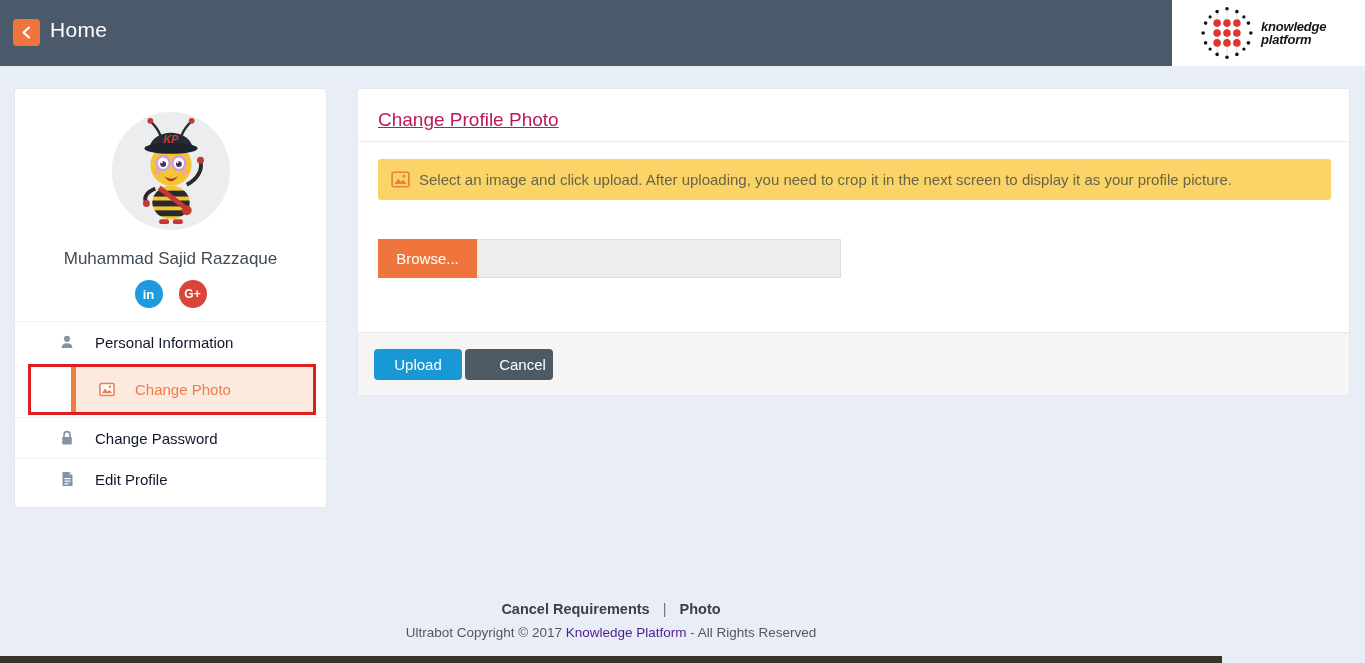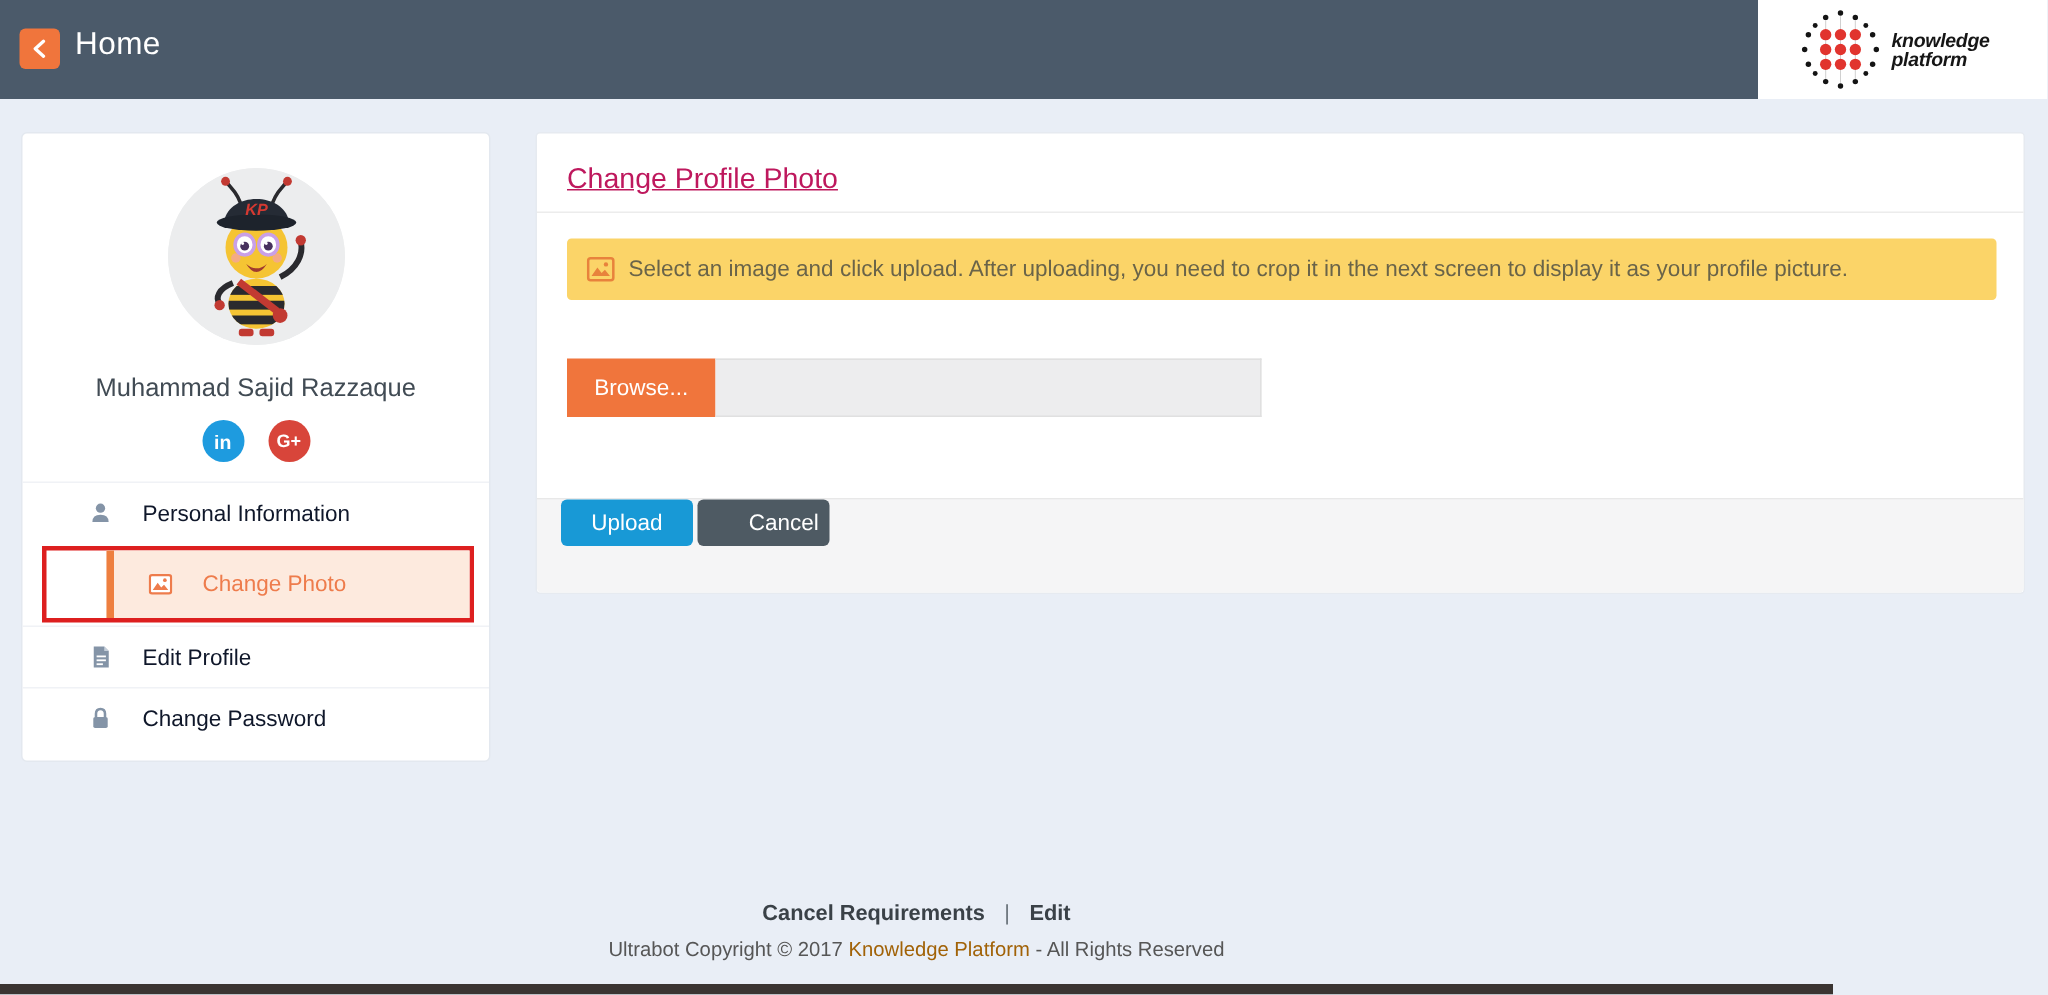--- a/index.html
+++ b/index.html
@@ -62,33 +62,33 @@
   .notice { position:absolute; left:20px; top:70px; width:953px; min-height:41px;
     background:#fbd468; border-radius:3px; display:flex; align-items:center;
     gap:9px; padding:9px 13px; font-size:15px; color:#6a6449; }
   .file-group { position:absolute; left:20px; top:150px; height:39px; display:flex; }
   .browse-btn { width:99px; height:39px; background:#f0753c; border:none; color:#fff;
     font-size:15px; font-family:inherit; cursor:pointer; }
   .file-field { width:364px; height:39px; background:#ededee; border:1px solid #e0e0e0;
     border-left:none; cursor:pointer; }
   .card-footer { position:absolute; left:0; bottom:0; width:100%; height:63px;
     background:#f5f5f6; border-top:1px solid #e8e8e8; border-radius:0 0 3px 3px;
-    display:flex; align-items:flex-start; padding-left:16px; }
+    display:flex; align-items:center; padding-left:16px; }
   .btn { height:31px; min-width:88px; border:none; border-radius:4px; color:#fff;
     font-size:15px; font-family:inherit; cursor:pointer; }
   .btn-upload { background:#1899d6; }
   .btn-cancel { background:#4e5a63; margin-left:3px;padding-left:27px; }
 
   
   .page-footer { position:absolute; left:0; top:601px; width:100%; text-align:center; }
   .footer-links { font-size:14.5px; font-weight:700; color:#3a4147; }
   .footer-links a { color:#3a4147; text-decoration:none; cursor:pointer; }
   .footer-links .sep { font-weight:400; color:#6c757c; margin:0 9px; }
   .copyright { margin-top:8px; font-size:13.5px; color:#565656; }
-  .copyright a { color:#a16207; text-decoration:none; cursor:pointer; }
+  .copyright a { color:#4c1d95; text-decoration:none; cursor:pointer; }
   .bottom-bar { position:absolute; left:0; bottom:0; width:100%; height:7px;
     background:#3a3431; }
 
   .svg-defs { position:absolute; width:0; height:0; }
 </style>
 </head>
 <body>
 
 <svg class="svg-defs" xmlns="http://www.w3.org/2000/svg" xmlns:xlink="http://www.w3.org/1999/xlink" aria-hidden="true">
   <defs>
@@ -223,40 +223,40 @@
                 <path d="M3 11.5 L6.5 6.5 L9 9.8 L11 7.8 L14 11.5 Z" fill="#ee7c4c"></path>
                 <circle cx="11.6" cy="4.6" r="1.3" fill="#ee7c4c"></circle>
               </svg>
           </span>
           <span>Change Photo</span>
         </div>
       </div>
 
       <div class="menu-item">
         <span class="mi-icon">
+          <svg width="14" height="16" viewBox="0 0 14 16">
+              <path d="M4 7 V4.8 Q4 1.6 7 1.6 Q10 1.6 10 4.8 V7" fill="none" stroke="#8494a7" stroke-width="1.7"></path>
+              <rect x="2.2" y="7" width="9.6" height="7.4" rx="1.2" fill="#8494a7"></rect>
+            </svg>
+        </span>
+        <span>Change Password</span>
+      </div>
+
+      <div class="menu-item">
+        <span class="mi-icon">
           <svg width="13" height="16" viewBox="0 0 13 16">
               <path d="M1.5 1 H8.5 L11.5 4 V15 H1.5 Z" fill="#8494a7"></path>
               <path d="M8.5 1 L11.5 4 H8.5 Z" fill="#c6d0db"></path>
               <rect x="3.4" y="7" width="6.2" height="1.2" fill="#fff"></rect>
               <rect x="3.4" y="9.6" width="6.2" height="1.2" fill="#fff"></rect>
               <rect x="3.4" y="12.2" width="4.2" height="1.2" fill="#fff"></rect>
             </svg>
         </span>
         <span>Edit Profile</span>
       </div>
-
-      <div class="menu-item">
-        <span class="mi-icon">
-          <svg width="14" height="16" viewBox="0 0 14 16">
-              <path d="M4 7 V4.8 Q4 1.6 7 1.6 Q10 1.6 10 4.8 V7" fill="none" stroke="#8494a7" stroke-width="1.7"></path>
-              <rect x="2.2" y="7" width="9.6" height="7.4" rx="1.2" fill="#8494a7"></rect>
-            </svg>
-        </span>
-        <span>Change Password</span>
-      </div>
     </nav>
   </aside>
 
   <main class="content-card">
     <h2 class="section-heading">Change Profile Photo</h2>
     <div class="heading-divider"></div>
 
     <div class="notice">
       <span style="display:flex;">
         <svg width="19" height="17" viewBox="0 0 17 15">
@@ -276,21 +276,21 @@
     <div class="card-footer">
       <button class="btn btn-upload">Upload</button>
       <button class="btn btn-cancel">Cancel</button>
     </div>
   </main>
 
   <footer class="page-footer">
     <div class="footer-links">
       <a>Cancel Requirements</a>
       <span class="sep">|</span>
-      <a>Edit</a>
+      <a>Photo</a>
     </div>
     <div class="copyright">
       <span>Ultrabot Copyright © 2017</span>
       <a>Knowledge Platform</a>
       <span>- All Rights Reserved</span>
     </div>
   </footer>
 
   <div class="bottom-bar"></div>
 </div>

